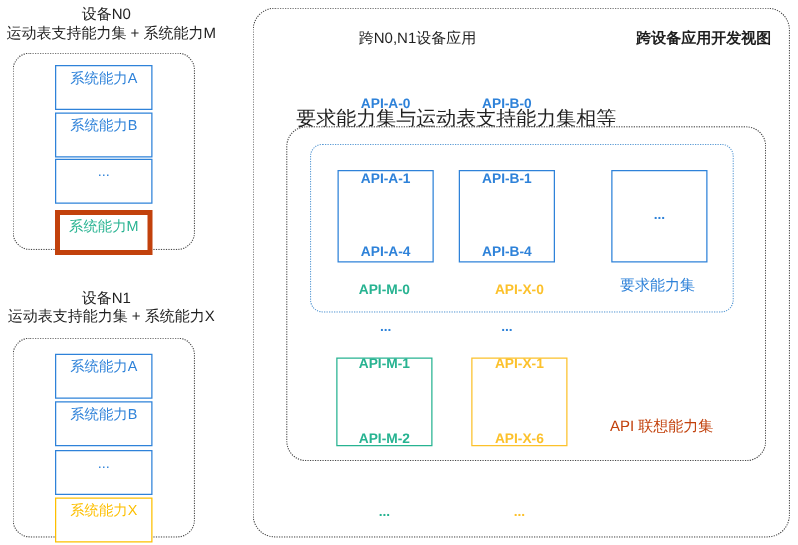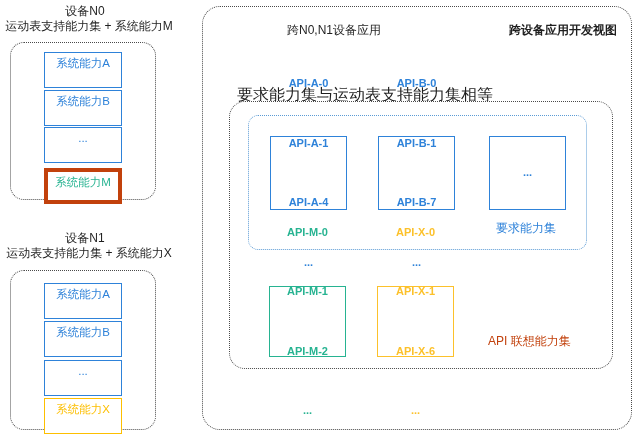--- a/index.html
+++ b/index.html
@@ -156,24 +156,24 @@
 
       <div class="abs blue-dashed">
 
         <div class="api-box blue" style="left:21px; top:20px">
           <div class="api-line">API-A-0</div>
           <div class="api-line">API-A-1</div>
           <div class="api-line">API-A-4</div>
           <div class="api-line">...</div>
         </div>
 
-        <div class="api-box blue" style="left:129px; top:20px">
+        <div class="api-box blue" style="left:118px; top:20px">
           <div class="api-line">API-B-0</div>
           <div class="api-line">API-B-1</div>
-          <div class="api-line">API-B-7</div>
+          <div class="api-line">API-B-4</div>
           <div class="api-line">...</div>
         </div>
 
         <div class="api-box blue" style="left:240px; top:20px">
           <div class="api-line">...</div>
         </div>
 
         <div class="abs req-label">要求能力集</div>
       </div>
 

